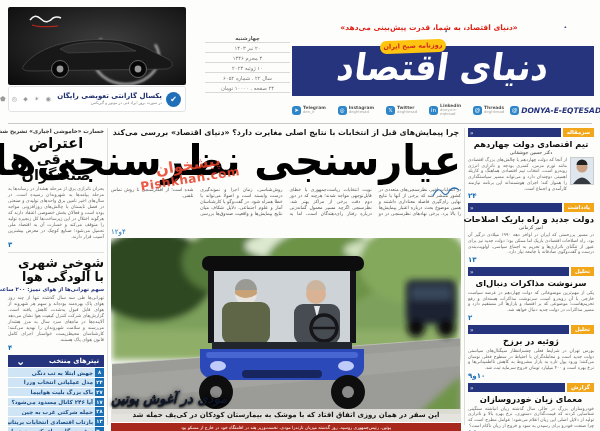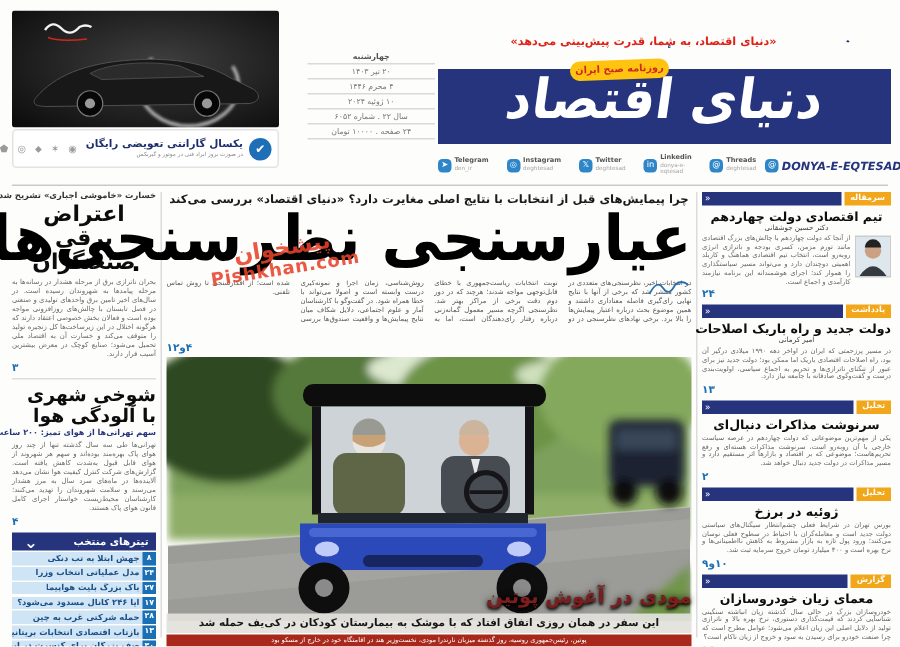--- a/index.html
+++ b/index.html
@@ -62,25 +62,25 @@
   .ckicker{font-size:7.8px;font-weight:bold;color:#1a1a1a;text-align:center;white-space:nowrap;}
   .chead{font-size:40px;font-weight:900;color:#000;text-align:center;line-height:46px;
          letter-spacing:-1px;transform:scaleY(1.05);white-space:nowrap;}
   .wmark{position:absolute;left:28px;top:30px;transform:rotate(-9deg);z-index:6;text-align:center;
          color:#e8432b;opacity:.88;pointer-events:none;}
   .wmark .fa{font-size:15px;font-weight:bold;display:block;line-height:14px;}
   .wmark .en{font-size:12px;font-weight:bold;display:block;letter-spacing:.5px;direction:ltr;}
   .cbody{margin-top:4px;column-count:4;column-gap:7px;height:40px;overflow:hidden;
          font-size:4.6px;color:#555;text-align:justify;line-height:5.9px;}
   .csig{position:absolute;right:0px;top:56px;z-index:5;}
-  .cref{font-size:7px;font-weight:bold;color:#1a6fb5;text-align:left;margin-top:1px;}
+  .cref{font-size:7px;font-weight:normal;color:#1a6fb5;text-align:left;margin-top:1px;}
   .photo{position:relative;margin-top:2px;width:350px;height:194px;}
   .photo svg{display:block;}
-  .cap-title{position:absolute;left:0;right:0;bottom:26px;text-align:right;color:#7f1d1d;
-             font-size:13px;font-weight:800;text-shadow:0 1px 2px #000,0 0 5px rgba(0,0,0,.8);}
+  .cap-title{position:absolute;left:0;right:0;bottom:26px;text-align:left;color:#0f172a;
+             font-size:13px;font-weight:800;text-shadow:0 1px 2px #000,0 0 5px rgba(0,0,0,.8);font-style:italic;}
   .cap-sub{position:absolute;left:0;right:0;bottom:10px;height:13px;background:rgba(226,225,218,.93);
            text-align:center;font-size:7px;font-weight:bold;color:#151515;line-height:13px;white-space:nowrap;}
   .cap-red{position:absolute;left:0;right:0;bottom:0;height:9px;background:#a8281c;color:#fff;
            font-size:4.4px;text-align:center;line-height:9px;white-space:nowrap;overflow:hidden;}
   
   .sidebar{position:absolute;left:468px;top:128px;width:126px;}
   .sec{margin-bottom:3px;}
   .shead{display:flex;height:9px;}
   .stag{background:#f2a71b;color:#fff;font-size:5.4px;font-weight:bold;line-height:9px;padding:0 4px;white-space:nowrap;}
   .sbar{flex:1;background:#26347e;margin-right:2px;display:flex;align-items:center;justify-content:flex-end;}

